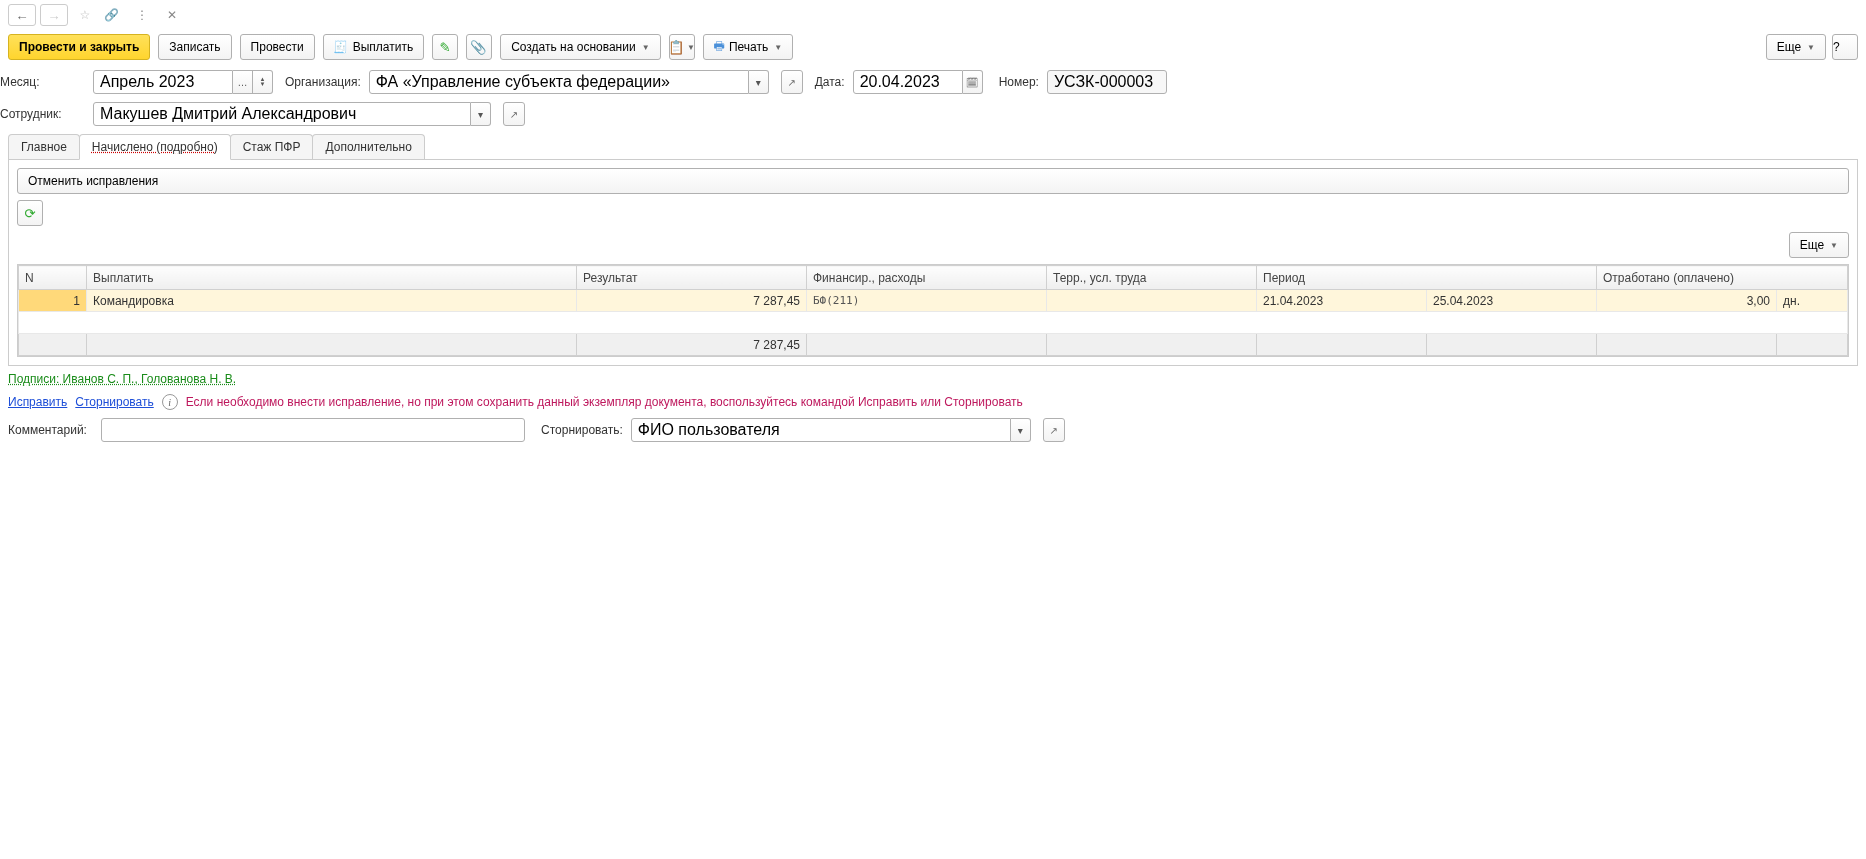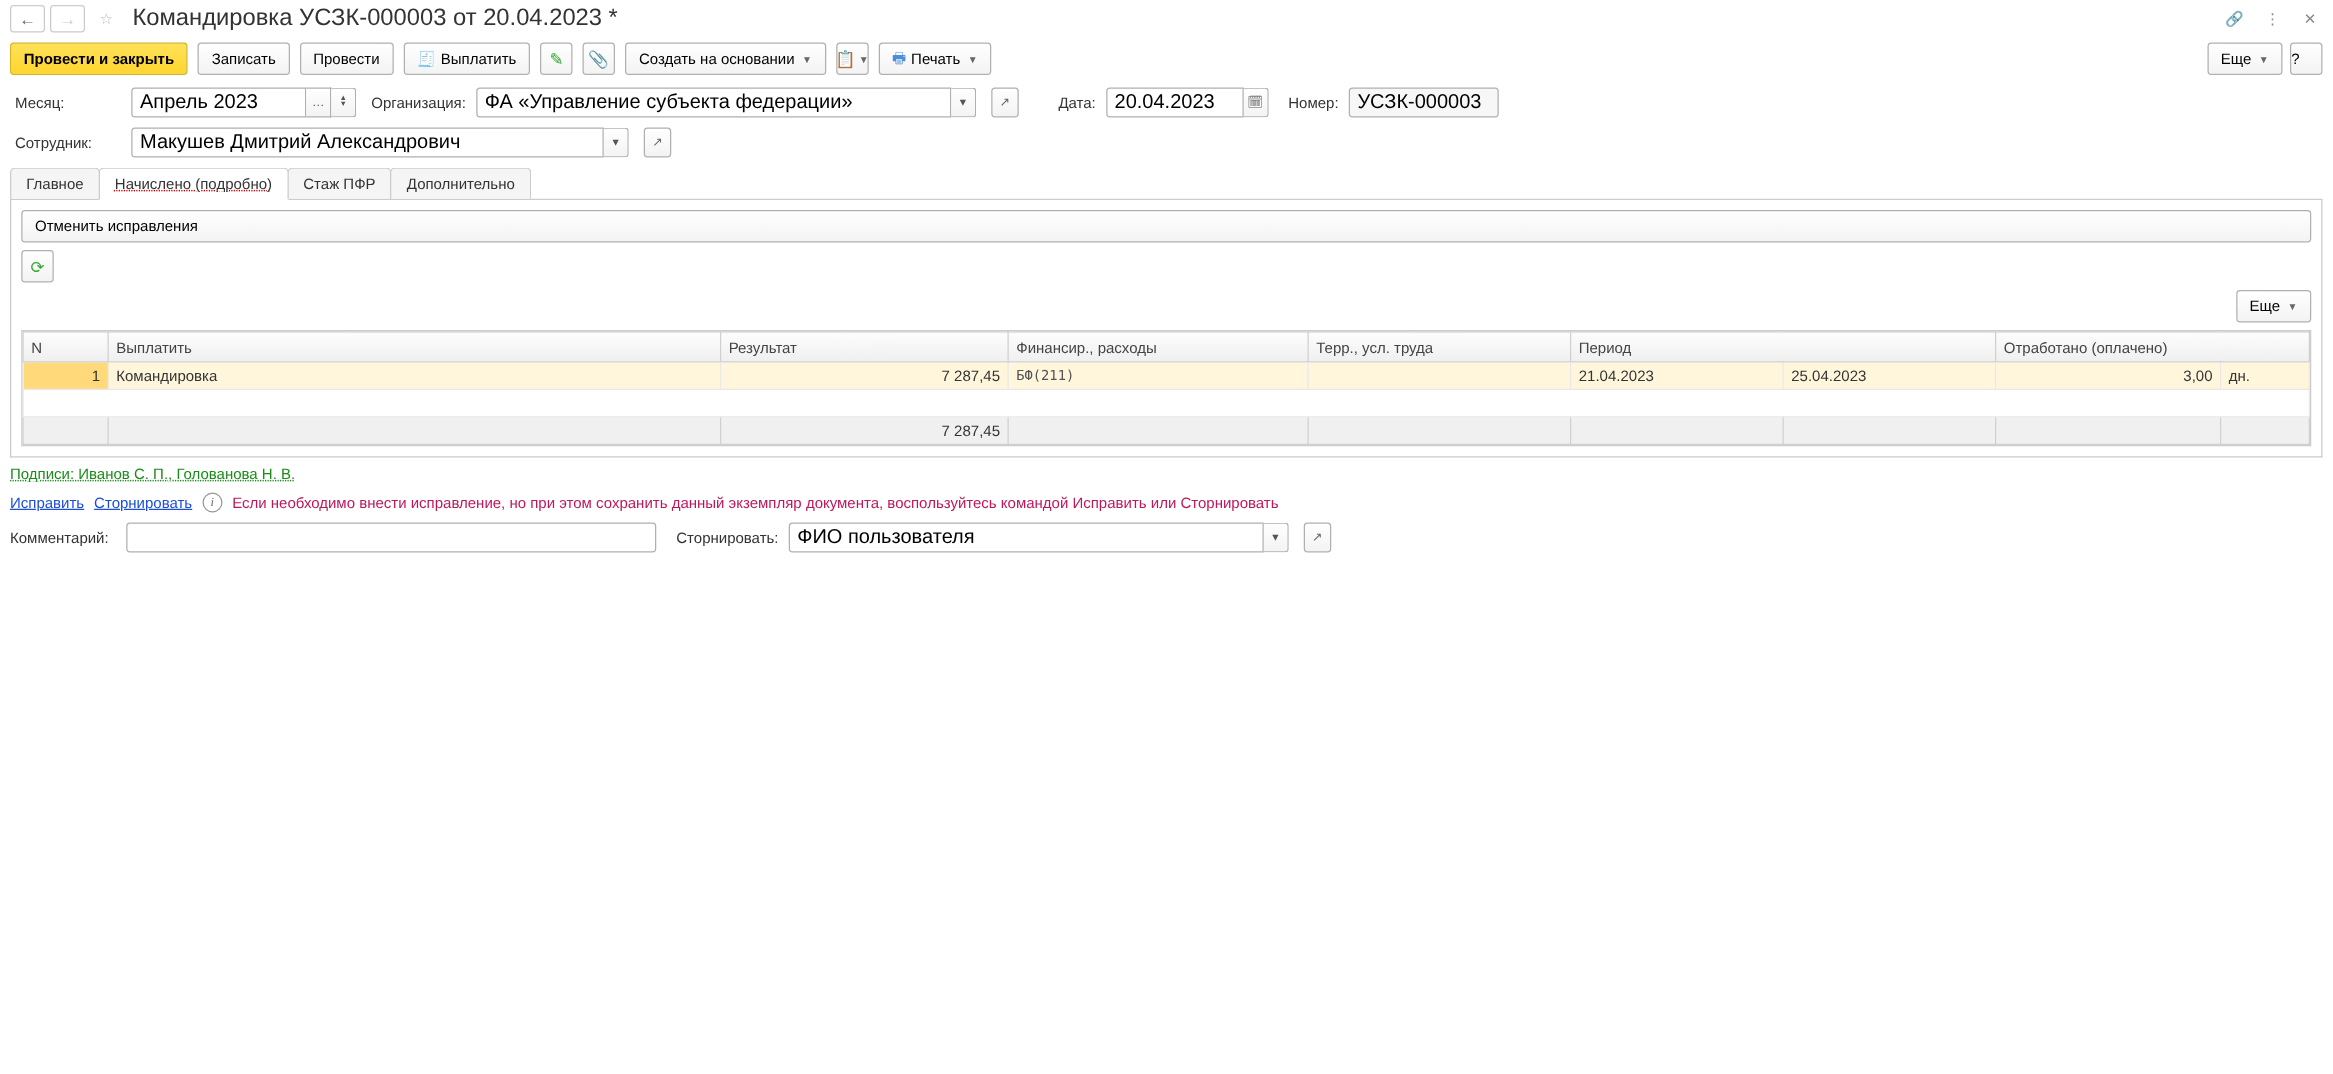--- a/index.html
+++ b/index.html
@@ -102,21 +102,21 @@
 }
 .toolbar-right {
   margin-left: auto;
   display: flex;
   gap: 6px;
 }
 
 .form-row {
   display: flex;
   align-items: center;
-  padding: 4px 12px;
+  padding: 4px 0;
   gap: 8px;
 }
 .form-label {
   color: #333;
   width: 85px;
 }
 .input-group {
   display: flex;
   align-items: stretch;
   height: 24px;
@@ -269,21 +269,20 @@
 }
 .info-text { color: #be185d; }
 </style>
 </head>
 <body>
 
 <div class="header-row">
   <button class="nav-btn">←</button>
   <button class="nav-btn" style="color:#ccc">→</button>
   <span class="star-btn">☆</span>
-  <span class="window-title">Командировка УСЗК-000003 от 20.04.2023 *</span>
   <div class="header-right">
     <span class="header-icon">🔗</span>
     <span class="header-icon">⋮</span>
     <span class="header-icon">✕</span>
   </div>
 </div>
 
 <div class="toolbar">
   <button class="btn primary">Провести и закрыть</button>
   <button class="btn">Записать</button>
@@ -327,21 +326,21 @@
         <span>▲</span>
         <span>▼</span>
       </button>
   </div>
   <span style="margin-left:4px">Организация:</span>
   <div class="input-group">
     <input class="text-input" style="width: 380px;" value="ФА «Управление субъекта федерации»">
     <button class="input-btn">▾</button>
   </div>
   <button class="external-btn">↗</button>
-  <span style="margin-left:24px">Дата:</span>
+  <span style="margin-left:4px">Дата:</span>
   <div class="input-group">
     <input class="text-input" style="width: 110px;" value="20.04.2023">
     <button class="input-btn" style="border-radius:0 3px 3px 0">🗓</button>
   </div>
   <span style="margin-left:8px">Номер:</span>
   <input class="text-input full-radius" style="width: 120px; background: rgb(247, 247, 247);" readonly="" value="УСЗК-000003">
 </div>
 
 <div class="form-row">
   <span class="form-label">Сотрудник:</span>

